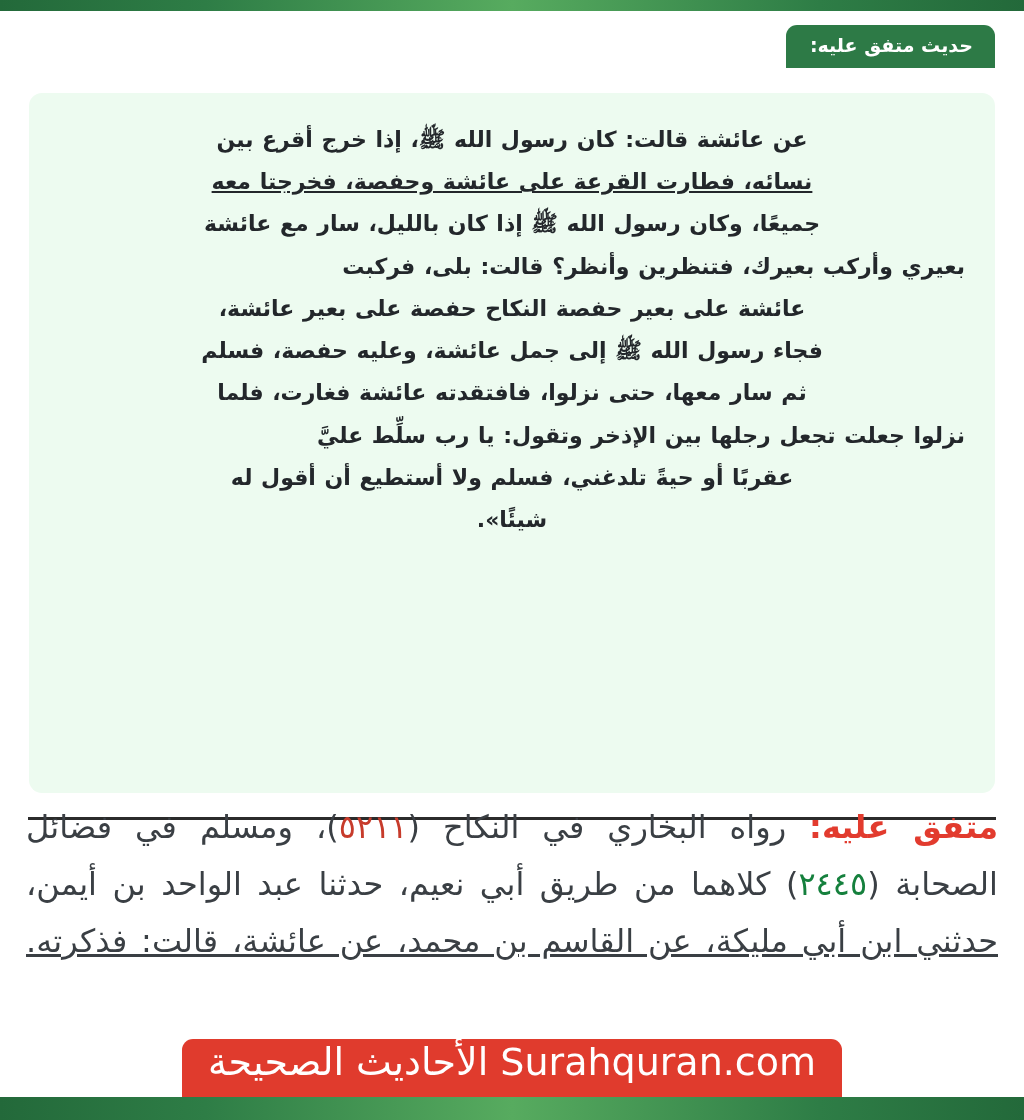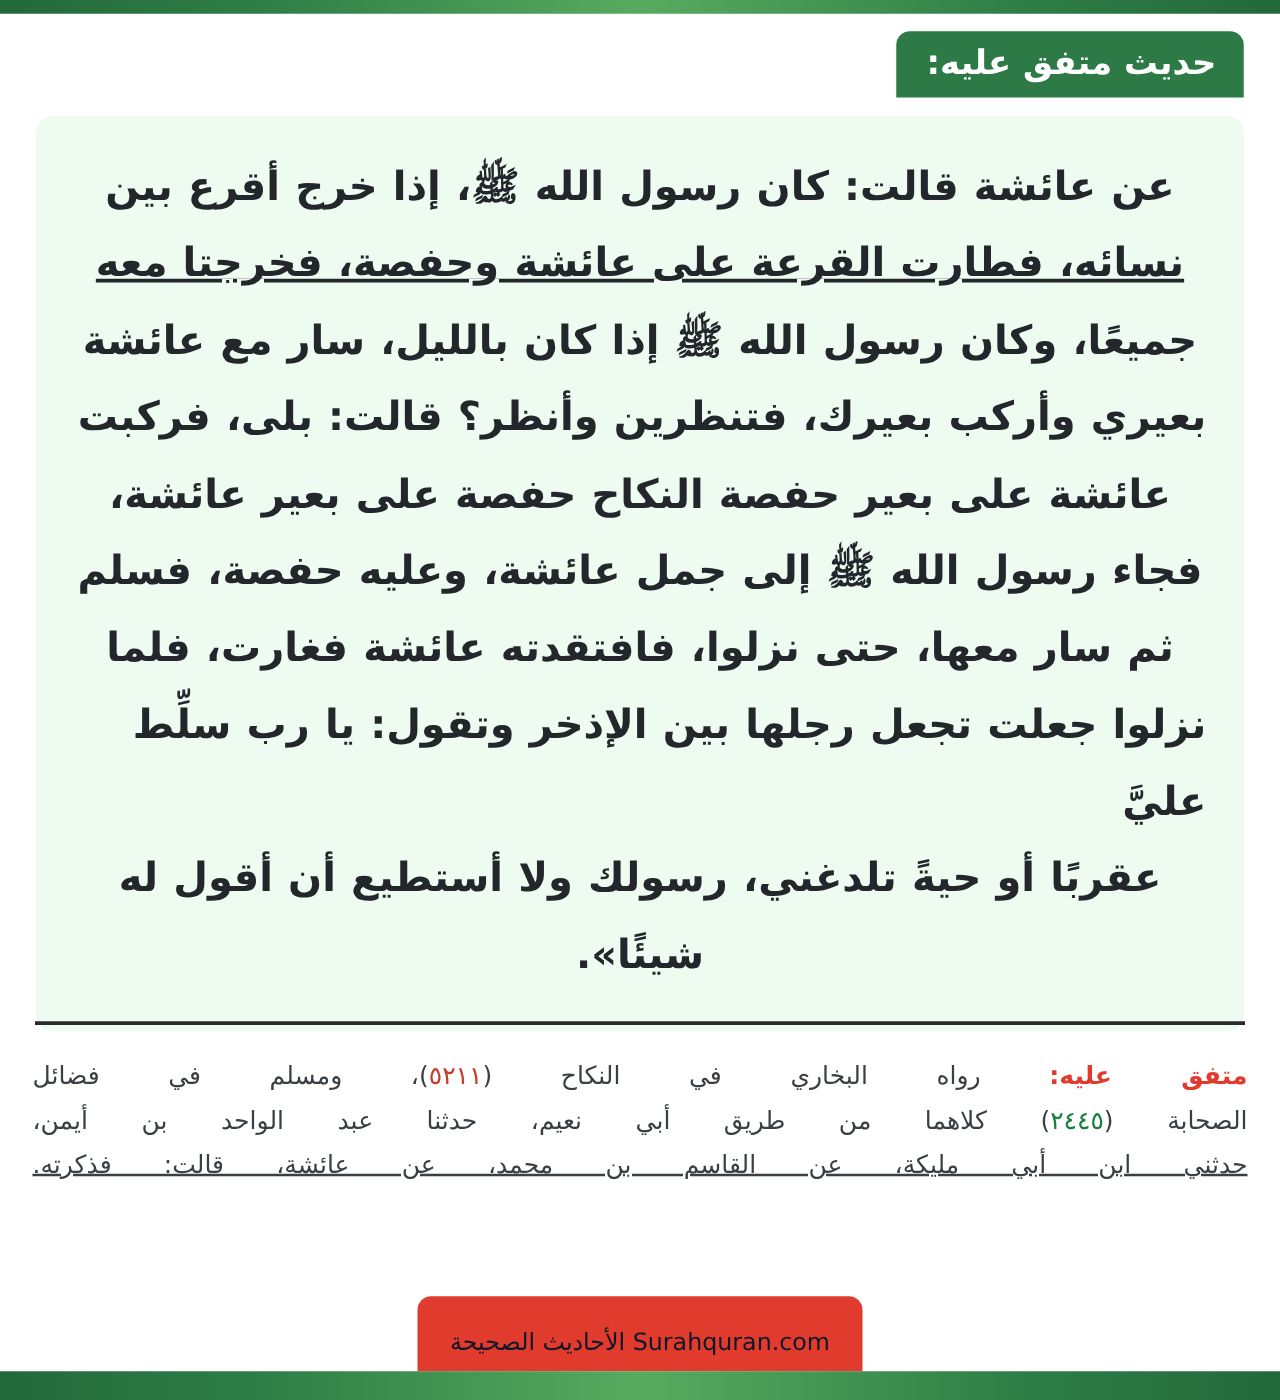--- a/index.html
+++ b/index.html
@@ -53,21 +53,21 @@
   .badge-row {
     position: absolute;
     top: 14px;
     right: 29px;
     display: flex;
     justify-content: flex-end;
   }
   .badge {
     background: #2d7a46;
     color: #ffffff;
-    font-size: 27px;
+    font-size: 19px;
     font-weight: 600;
     padding: 9px 22px 10px 24px;
     border-radius: 11px 11px 0 0;
     line-height: 1.25;
     letter-spacing: 0;
     white-space: nowrap;
   }
 
   
   .hadith-box {
@@ -75,45 +75,45 @@
     top: 82px;
     right: 29px;
     left: 29px;
     min-height: 700px;
     background: #edfbf0;
     border-radius: 13px;
     padding: 26px 30px 30px 30px;
     box-sizing: border-box;
   }
   .hadith-text {
-    font-size: 32px;
+    font-size: 22px;
     font-weight: 700;
     color: #23272b;
     line-height: 1.92;
     text-align: center;
     word-spacing: 1px;
   }
 
   
   .divider {
     position: absolute;
     top: 806px;
     right: 28px;
     left: 28px;
     height: 3px;
     background: #2b2b2b;
   }
 
   
   .source {
     position: absolute;
-    top: 832px;
+    top: 788px;
     right: 26px;
     left: 26px;
-    font-size: 20px;
+    font-size: 32px;
     line-height: 1.78;
     color: #3a3f44;
     text-align: justify;
     text-align-last: justify;
   }
   .source .label {
     color: #e23b2e;
     font-weight: 700;
   }
   .source .num-red {
@@ -136,24 +136,24 @@
   .footer-wrap {
     position: absolute;
     bottom: 23px;
     left: 0;
     width: 1024px;
     display: flex;
     justify-content: center;
   }
   .footer-btn {
     background: #e03b2d;
-    color: #0f172a;
-    font-size: 19px;
+    color: #ffffff;
+    font-size: 38px;
     line-height: 1.2;
-    padding: 26px 26px 11px 26px;
+    padding: 1px 26px 11px 26px;
     border-radius: 11px 11px 0 0;
     white-space: nowrap;
     font-weight: 400;
   }
   .footer-btn .site {
     direction: ltr;
     unicode-bidi: embed;
   }
 </style>
 </head>
@@ -170,21 +170,21 @@
   <div class="hadith-box">
     <div class="hadith-text">
       <span style="display: block;">عن عائشة قالت: كان رسول الله ﷺ، إذا خرج أقرع بين</span>
       <span style="display: block; text-decoration: underline;">نسائه، فطارت القرعة على عائشة وحفصة، فخرجتا معه</span>
       <span style="display: block;">جميعًا، وكان رسول الله ﷺ إذا كان بالليل، سار مع عائشة</span>
       <span style="display: block; text-align: right;">بعيري وأركب بعيرك، فتنظرين وأنظر؟ قالت: بلى، فركبت</span>
       <span style="display: block;">عائشة على بعير حفصة النكاح حفصة على بعير عائشة،</span>
       <span style="display: block;">فجاء رسول الله ﷺ إلى جمل عائشة، وعليه حفصة، فسلم</span>
       <span style="display: block;">ثم سار معها، حتى نزلوا، فافتقدته عائشة فغارت، فلما</span>
       <span style="display: block; text-align: right;">نزلوا جعلت تجعل رجلها بين الإذخر وتقول: يا رب سلِّط عليَّ</span>
-      <span style="display: block;">عقربًا أو حيةً تلدغني، رسولك ولا أستطيع أن أقول له</span>
+      <span style="display: block;">عقربًا أو حيةً تلدغني، فسلم ولا أستطيع أن أقول له</span>
       <span style="display: block;">شيئًا».</span>
     </div>
   </div>
 
   <div class="divider"></div>
 
   <div class="source">
     <span class="line"><span class="label">متفق عليه:</span><span> رواه البخاري في النكاح (</span><span class="num-red">٥٢١١</span><span>)، ومسلم في فضائل</span></span>
     <span class="line"><span>الصحابة (</span><span class="num-green">٢٤٤٥</span><span>) كلاهما من طريق أبي نعيم، حدثنا عبد الواحد بن أيمن،</span></span>
     <span class="line last">حدثني ابن أبي مليكة، عن القاسم بن محمد، عن عائشة، قالت: فذكرته.</span>

